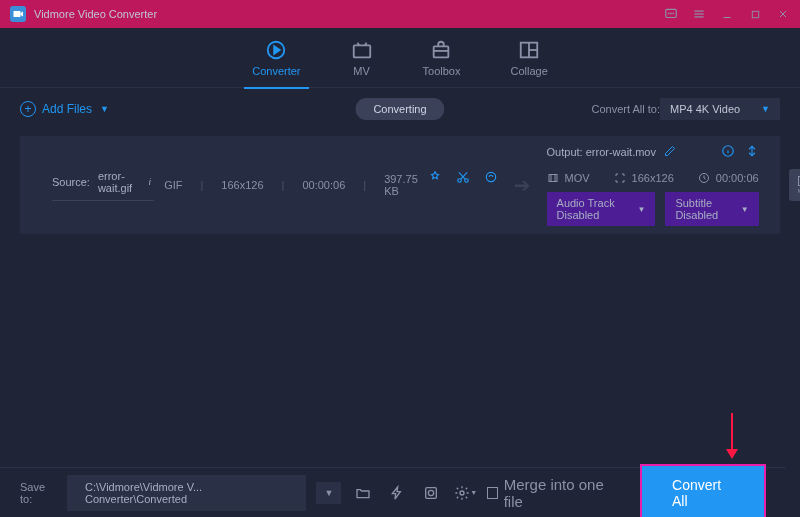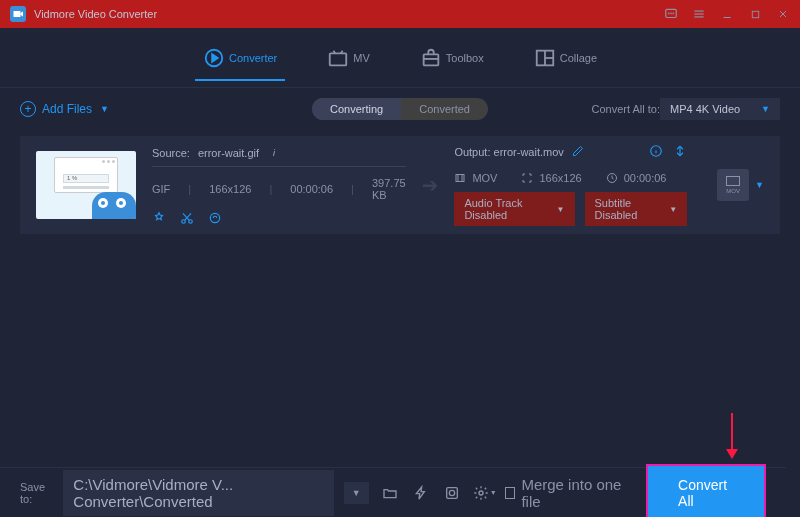--- a/index.html
+++ b/index.html
@@ -1,24 +1,24 @@
 <!DOCTYPE html>
 <html><head>
 <meta charset="utf-8">
 <style>
 *{margin:0;padding:0;box-sizing:border-box;font-family:'Segoe UI',Arial,sans-serif;}
 body{background:#1f2537;color:#8b92a8;width:800px;height:517px;overflow:hidden;position:relative;}
-.titlebar{height:28px;display:flex;align-items:center;padding:0 10px;background:#b91c1c;}
+.titlebar{height:28px;display:flex;align-items:center;padding:0 10px;background:#be185d;}
 .logo{width:16px;height:16px;background:#3a8fd8;border-radius:3px;display:flex;align-items:center;justify-content:center;margin-right:8px;}
 .logo svg{width:12px;height:12px;}
 .app-title{font-size:11px;color:#c0c5d6;}
 .win-controls{margin-left:auto;display:flex;gap:14px;align-items:center;}
 .win-controls span{width:14px;height:14px;display:flex;align-items:center;justify-content:center;cursor:pointer;color:#8b92a8;font-size:12px;}
 .nav-tabs{height:60px;display:flex;justify-content:center;align-items:center;gap:50px;border-bottom:1px solid #2a3045;}
-.nav-tab{display:flex;flex-direction:row;align-items:center;gap:4px;cursor:pointer;position:relative;padding:6px 0;}
+.nav-tab{display:flex;flex-direction:column;align-items:center;gap:4px;cursor:pointer;position:relative;padding:6px 0;}
 .nav-tab.active{color:#2196f3;}
 .nav-tab.active::after{content:'';position:absolute;bottom:-6px;left:-8px;right:-8px;height:2px;background:#2196f3;}
 .nav-tab .icon{width:22px;height:22px;}
 .nav-tab .label{font-size:11px;}
 .toolbar{height:42px;display:flex;align-items:center;padding:0 20px;}
 .add-files{display:flex;align-items:center;gap:6px;color:#2196f3;cursor:pointer;font-size:12px;}
 .add-files .plus{width:16px;height:16px;border:1.5px solid #2196f3;border-radius:50%;display:flex;align-items:center;justify-content:center;font-size:12px;line-height:1;}
 .add-files .caret{font-size:9px;margin-left:2px;}
 .tab-pills{margin-left:auto;display:flex;background:#404040;border-radius:14px;overflow:hidden;position:absolute;left:50%;transform:translateX(-50%);}
 .tab-pill{padding:5px 18px;font-size:11px;cursor:pointer;}
@@ -29,46 +29,46 @@
 .file-card{margin:6px 20px;background:#262d42;padding:12px 16px;display:flex;align-items:center;gap:16px;position:relative;height:98px;}
 .thumb{width:100px;height:68px;background:#e8f4fb;border-radius:2px;position:relative;overflow:hidden;}
 .thumb-window{position:absolute;top:6px;left:18px;right:18px;height:36px;background:#fff;border:1px solid #ccc;border-radius:2px;}
 .thumb-window::before{content:'';position:absolute;top:2px;right:2px;width:3px;height:3px;background:#ccc;border-radius:50%;box-shadow:-5px 0 #ccc,-10px 0 #ccc;}
 .thumb-bar{position:absolute;top:16px;left:8px;right:8px;height:9px;background:#eef4f8;border:1px solid #d0d8e0;}
 .thumb-pct{position:absolute;top:17px;left:12px;font-size:6px;color:#666;}
 .thumb-progress{position:absolute;top:28px;left:8px;right:8px;height:3px;background:#d0d8e0;}
 .thumb-cat{position:absolute;bottom:-3px;right:0;width:44px;height:30px;background:#3a8fd8;border-radius:14px 14px 0 0;}
 .thumb-cat::before{content:'';position:absolute;top:6px;left:6px;width:10px;height:10px;background:#fff;border-radius:50%;box-shadow:18px 0 #fff;}
 .thumb-cat::after{content:'';position:absolute;top:9px;left:9px;width:4px;height:4px;background:#3a8fd8;border-radius:50%;box-shadow:18px 0 #3a8fd8;}
-.src-col{flex:0 0 220px;display:flex;flex-direction:column;gap:10px;}
+.src-col{flex:0 0 220px;display:flex;flex-direction:row;gap:10px;}
 .src-header{display:flex;align-items:center;gap:8px;font-size:11px;color:#a8aec4;border-bottom:1px solid #3a4158;padding-bottom:6px;}
 .info-i{width:14px;height:14px;border-radius:50%;display:flex;align-items:center;justify-content:center;font-size:9px;font-style:italic;cursor:pointer;}
 .src-meta{font-size:11px;color:#8b92a8;display:flex;align-items:center;gap:18px;}
 .src-meta .sep{color:#4a5268;}
 .src-actions{display:flex;gap:14px;color:#2196f3;}
 .src-actions span{cursor:pointer;width:14px;height:14px;display:flex;align-items:center;justify-content:center;}
 .arrow-mid{color:#3a4158;font-size:20px;}
 .out-col{flex:1;display:flex;flex-direction:column;gap:8px;}
 .out-header{display:flex;align-items:center;font-size:11px;color:#a8aec4;padding-bottom:4px;}
 .out-header .edit-ic{color:#2196f3;margin-left:8px;cursor:pointer;}
 .out-header .right-ic{margin-left:auto;display:flex;gap:10px;color:#2196f3;}
 .out-header .right-ic span{cursor:pointer;}
 .out-meta{display:flex;gap:24px;font-size:11px;color:#8b92a8;align-items:center;}
 .out-meta .mi{display:flex;align-items:center;gap:6px;}
 .out-selects{display:flex;gap:10px;}
-.mini-select{background:#7f1d1d;padding:5px 10px;font-size:11px;display:flex;align-items:center;gap:10px;cursor:pointer;color:#a8aec4;}
+.mini-select{background:#4c1d95;padding:5px 10px;font-size:11px;display:flex;align-items:center;gap:10px;cursor:pointer;color:#a8aec4;}
 .mini-select .caret{font-size:8px;}
 .out-format{margin-left:14px;display:flex;align-items:center;gap:6px;}
 .format-badge{width:32px;height:32px;background:#3a4158;border-radius:3px;display:flex;flex-direction:column;align-items:center;justify-content:center;cursor:pointer;}
 .format-badge .fb-ic{width:14px;height:10px;border:1px solid #8b92a8;}
 .format-badge .fb-txt{font-size:6px;color:#8b92a8;margin-top:2px;}
 .out-format .caret{color:#2196f3;font-size:9px;cursor:pointer;}
 .bottom-bar{position:absolute;bottom:0;left:0;right:14px;height:50px;display:flex;align-items:center;padding:0 20px;gap:10px;border-top:1px solid #2a3045;}
 .save-to{font-size:11px;}
-.path-box{background:#2a3045;padding:6px 10px;font-size:15px;color:#a8aec4;min-width:220px;}
+.path-box{background:#2a3045;padding:6px 18px;font-size:11px;color:#a8aec4;min-width:220px;}
 .path-caret{background:#2a3045;padding:6px 8px;cursor:pointer;font-size:9px;}
 .bot-ic{width:26px;height:26px;display:flex;align-items:center;justify-content:center;cursor:pointer;color:#8b92a8;}
 .merge{margin-left:auto;display:flex;align-items:center;gap:6px;font-size:15px;cursor:pointer;}
 .merge .chk{width:12px;height:12px;border:1px solid #8b92a8;}
 .convert-btn{background:#2196f3;color:#fff;padding:11px 30px;font-size:14px;cursor:pointer;border:2px solid #e91eab;margin-left:14px;}
 .arrow-anno{position:absolute;right:58px;bottom:52px;color:#ff1744;}
 .arrow-anno svg{width:20px;height:50px;}
 </style>
 </head>
 <body>
@@ -150,21 +150,20 @@
 </div>
 
 <div class="toolbar">
   <div class="add-files">
     <span class="plus">+</span>
     <span>Add Files</span>
     <span class="caret">▼</span>
   </div>
   <div class="tab-pills">
     <div class="tab-pill active">Converting</div>
-    <div class="tab-pill">Converted</div>
   </div>
   <div class="convert-all-to">
     <span>Convert All to:</span>
     <div class="format-select">
       <span>MP4 4K Video</span>
       <span class="caret">▼</span>
     </div>
   </div>
 </div>
 

